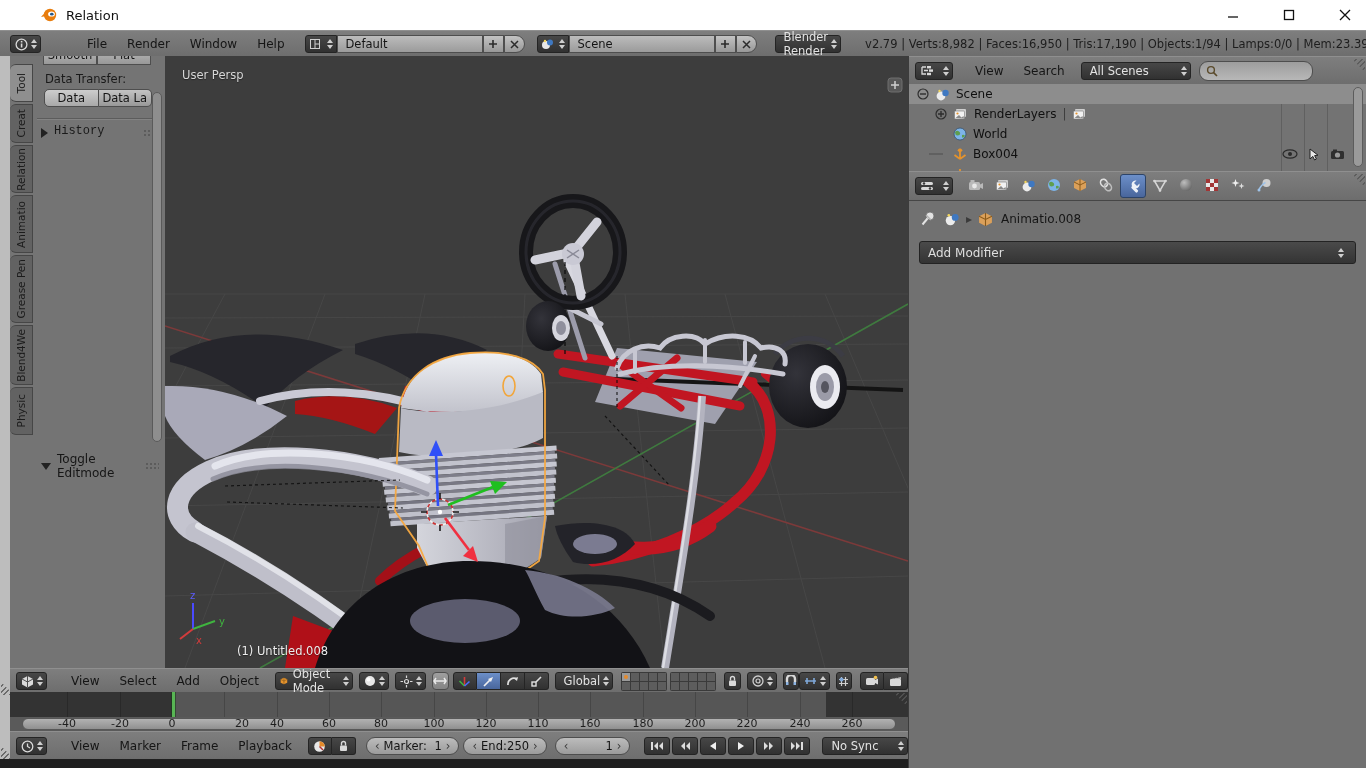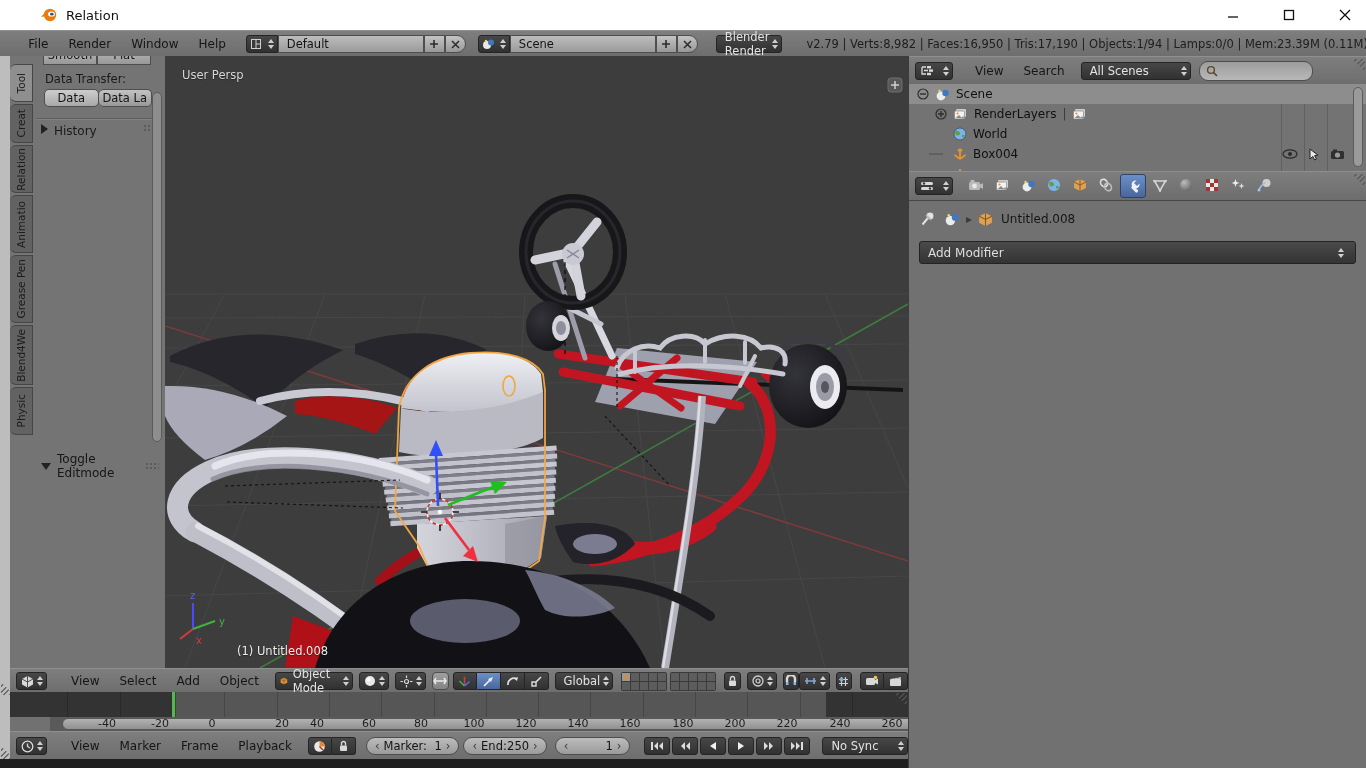--- a/index.html
+++ b/index.html
@@ -26,42 +26,42 @@
   .updown i{display:block;width:0;height:0;border-left:3.5px solid transparent;border-right:3.5px solid transparent;}
   .updown .up{border-bottom:4px solid #cfcfcf;margin-bottom:2px;}
   .updown .dn{border-top:4px solid #cfcfcf;}
   .corner-hatch{position:absolute;width:13px;height:13px;
       background:repeating-linear-gradient(135deg,transparent 0 2.5px,#565656 2.5px 4px);
       clip-path:polygon(100% 0,0 0,100% 100%);opacity:.8;}
   .corner-hatch.bl{clip-path:polygon(0 0,0 100%,100% 100%);}
   .grip{width:16px;height:9px;background-image:radial-gradient(#595959 1px,transparent 1.2px);
         background-size:4px 4px;opacity:.9;}
   
-  #info-header{position:absolute;left:0;top:30px;width:1366px;height:26px;display:flex;align-items:center;overflow:hidden;justify-content:center;}
+  #info-header{position:absolute;left:0;top:30px;width:1366px;height:26px;display:flex;align-items:center;overflow:hidden;}
   .editor-select{margin-left:10px;width:38px;height:18px;padding-left:4px;}
   .wgroup{display:inline-flex;align-items:center;height:24px;}
   .stats{color:#1d1d1d;font-size:11.5px;white-space:nowrap;margin-left:8px;}
   
   #edge-left{position:absolute;left:0;top:56px;width:10px;height:706px;background:#bdbdbd;}
   #tool-shelf{position:absolute;left:10px;top:56px;width:155px;height:612px;background:#747474;border-right:1px solid #4c4c4c;}
   .vtab{position:absolute;left:0;width:22px;background:#626262;border:1px solid #464646;border-left:none;
         border-radius:0 0 0 0;border-top-left-radius:6px;border-bottom-left-radius:6px;
         display:flex;align-items:center;justify-content:center;}
   .vtab span{writing-mode:vertical-rl;transform:rotate(180deg);font-size:10.5px;color:#1c1c1c;white-space:nowrap;}
   .vtab.active{background:#8f8f8f;}
   #shelf-body{position:absolute;left:23px;top:0;width:132px;height:612px;}
   .clipped-row{position:absolute;left:10px;top:0;width:108px;height:10px;overflow:hidden;display:flex;}
   .clipped-row .lightbtn{height:20px;margin-top:-11px;flex:1;border-radius:0;border-top:none;}
   .shelf-label{position:absolute;left:12px;top:16px;color:#191919;font-size:11.5px;}
   .data-btns{position:absolute;left:11px;top:33px;display:flex;width:108px;}
-  .data-btns .lightbtn{flex:1;border-radius:5px;}
+  .data-btns .lightbtn{flex:1;border-radius:0;}
   .data-btns .lightbtn:first-child{border-top-left-radius:5px;border-bottom-left-radius:5px;background:linear-gradient(#cdcdcd,#a8a8a8);}
   .data-btns .lightbtn:last-child{border-top-right-radius:5px;border-bottom-right-radius:5px;border-left:none;}
   .shelf-sep{position:absolute;left:4px;top:62px;width:118px;height:1px;background:#5c5c5c;box-shadow:0 1px 0 #838383;}
-  .panel-hdr{position:absolute;left:8px;top:68px;width:118px;display:flex;align-items:flex-start;color:#1a1a1a;font-size:12px;}
+  .panel-hdr{position:absolute;left:8px;top:68px;width:118px;display:flex;align-items:flex-end;color:#1a1a1a;font-size:12px;font-family:Liberation Mono, monospace;}
   .tri-right{width:0;height:0;border-top:5px solid transparent;border-bottom:5px solid transparent;border-left:7px solid #222;margin-right:6px;}
   .tri-down{width:0;height:0;border-left:5px solid transparent;border-right:5px solid transparent;border-top:7px solid #222;margin-right:6px;}
   #shelf-scroll{position:absolute;right:3px;top:36px;width:8px;height:348px;background:#8e8e8e;border:1px solid #5a5a5a;border-radius:5px;}
   #toggle-row{position:absolute;left:8px;top:396px;width:118px;display:flex;align-items:center;color:#161616;font-size:12px;}
   
   #viewport{position:absolute;left:165px;top:56px;width:743px;height:612px;background:#3d3d3d;overflow:hidden;}
   
   #view3d-header{position:absolute;left:10px;top:668px;width:898px;height:24px;display:flex;align-items:center;overflow:hidden;}
   .iconbtn{width:24px;height:18px;justify-content:center;}
   .seg{display:inline-flex;}
@@ -73,21 +73,21 @@
   .layer-grid{display:grid;grid-template-columns:repeat(5,8px);grid-template-rows:8px 8px;gap:1px;
               background:#3a3a3a;padding:1px;border-radius:2px;}
   .layer-cell{background:#5d5d5d;position:relative;}
   .layer-cell.active{background:#9a9a9a;}
   .layer-cell.active::after{content:"";position:absolute;left:2px;top:2px;width:4px;height:4px;border-radius:50%;background:#e58a2a;}
   
   #timeline-canvas{position:absolute;left:10px;top:692px;width:898px;height:25px;background:#333333;overflow:hidden;}
   #tl-inrange{position:absolute;left:164px;top:0;width:652px;height:25px;background:#565656;}
   .tl-grid{position:absolute;top:0;width:1px;height:25px;background:rgba(0,0,0,.18);}
   #playhead{position:absolute;left:162px;top:0;width:3px;height:25px;background:#58b554;box-shadow:0 0 0 1px rgba(20,60,20,.5);}
-  #timeline-ruler{position:absolute;left:10px;top:717px;width:898px;height:14px;background:#5a5a5a;overflow:hidden;border-bottom:1px solid #474747;margin-left:40px;}
+  #timeline-ruler{position:absolute;left:10px;top:717px;width:898px;height:14px;background:#5a5a5a;overflow:hidden;border-bottom:1px solid #474747;}
   #ruler-pill{position:absolute;left:12px;top:1px;width:874px;height:12px;border-radius:7px;
               background:linear-gradient(#b2b2b2,#909090);border:1px solid #585858;box-sizing:border-box;}
   .ruler-label{position:absolute;top:0;height:14px;line-height:14px;font-size:11px;color:#1e1e1e;transform:translateX(-50%);}
   #timeline-header{position:absolute;left:10px;top:731px;width:898px;height:28px;display:flex;align-items:center;overflow:hidden;}
   #bottom-strip{position:absolute;left:0px;top:759px;width:908px;height:9px;background:#1f1f1f;}
   .playgroup{display:inline-flex;gap:2px;margin-left:14px;}
   .playbtn{width:26px;height:18px;justify-content:center;}
   
   #right-panel{position:absolute;left:908px;top:56px;width:458px;height:712px;background:#717171;border-left:1px solid #3c3c3c;}
   #outliner-header{position:absolute;left:0;top:0;width:458px;height:28px;display:flex;align-items:center;}
@@ -650,21 +650,21 @@
     <div id="ruler-pill"></div>
     <span class="ruler-label" style="left:57px">-40</span>
     <span class="ruler-label" style="left:110px">-20</span>
     <span class="ruler-label" style="left:162px">0</span>
     <span class="ruler-label" style="left:232px">20</span>
     <span class="ruler-label" style="left:267px">40</span>
     <span class="ruler-label" style="left:319px">60</span>
     <span class="ruler-label" style="left:371px">80</span>
     <span class="ruler-label" style="left:424px">100</span>
     <span class="ruler-label" style="left:476px">120</span>
-    <span class="ruler-label" style="left:528px">140</span>
+    <span class="ruler-label" style="left:528px">110</span>
     <span class="ruler-label" style="left:580px">160</span>
     <span class="ruler-label" style="left:633px">180</span>
     <span class="ruler-label" style="left:685px">200</span>
     <span class="ruler-label" style="left:737px">220</span>
     <span class="ruler-label" style="left:790px">240</span>
     <span class="ruler-label" style="left:842px">260</span>
   </div>
   <div id="timeline-header" class="hdr">
     <span class="darkbtn editor-select" style="margin-left:6px">
       <svg width="13" height="13">
@@ -983,21 +983,21 @@
         <svg width="16" height="14" viewBox="0 0 15 13" style="margin-left:8px">
             <circle cx="6" cy="8" r="4.4" fill="#ececec"></circle>
             <circle cx="10.5" cy="5" r="3.2" fill="#3f78c1"></circle>
             <circle cx="4.5" cy="3" r="1.2" fill="#f4d75c"></circle>
           </svg>
         <span style="margin:0 6px;color:#3a3a3a">▸</span>
         <svg width="15" height="15" viewBox="0 0 14 14" style="margin-right:8px">
             <path d="M7 1 L13 4 L13 10 L7 13 L1 10 L1 4 Z" fill="#dba05a"></path>
             <path d="M7 1 L7 13 M1 4 L7 7 L13 4" stroke="#8a5a1a" stroke-width="1" fill="none"></path>
           </svg>
-        <span>Untitled.008</span>
+        <span>Animatio.008</span>
       </div>
       <div id="add-modifier">
         <span>Add Modifier</span>
         <span class="updown" style="margin-left:auto">
             <i class="up"></i>
             <i class="dn"></i>
           </span>
       </div>
     </div>
   </div>

